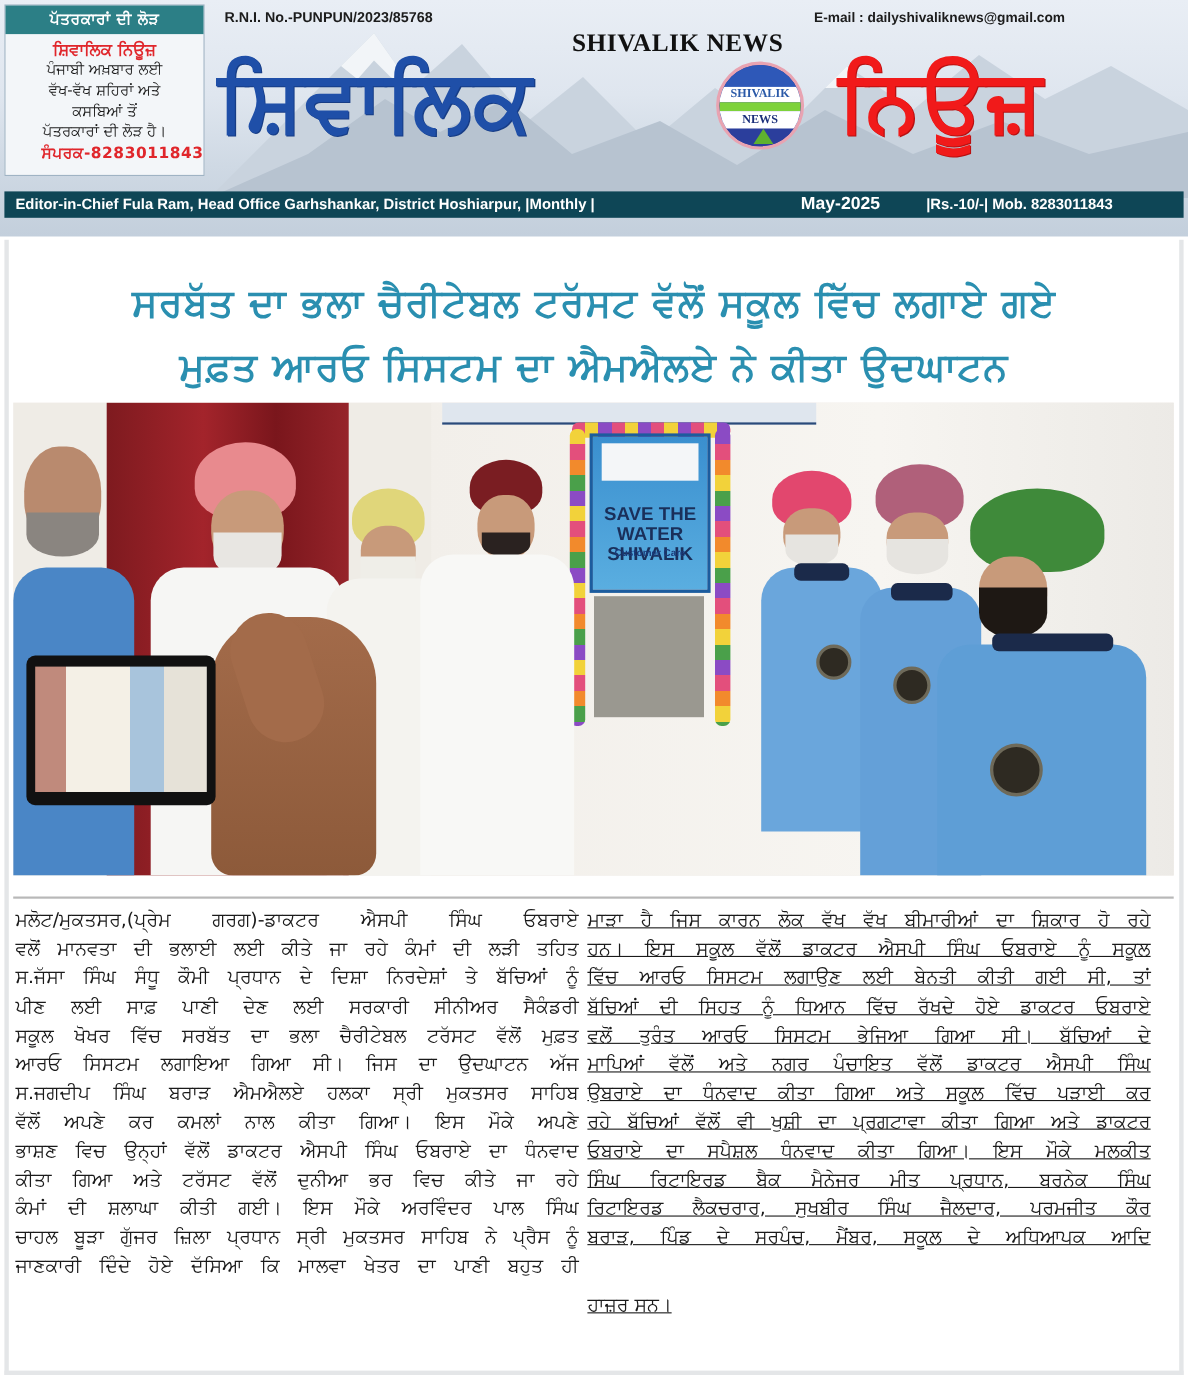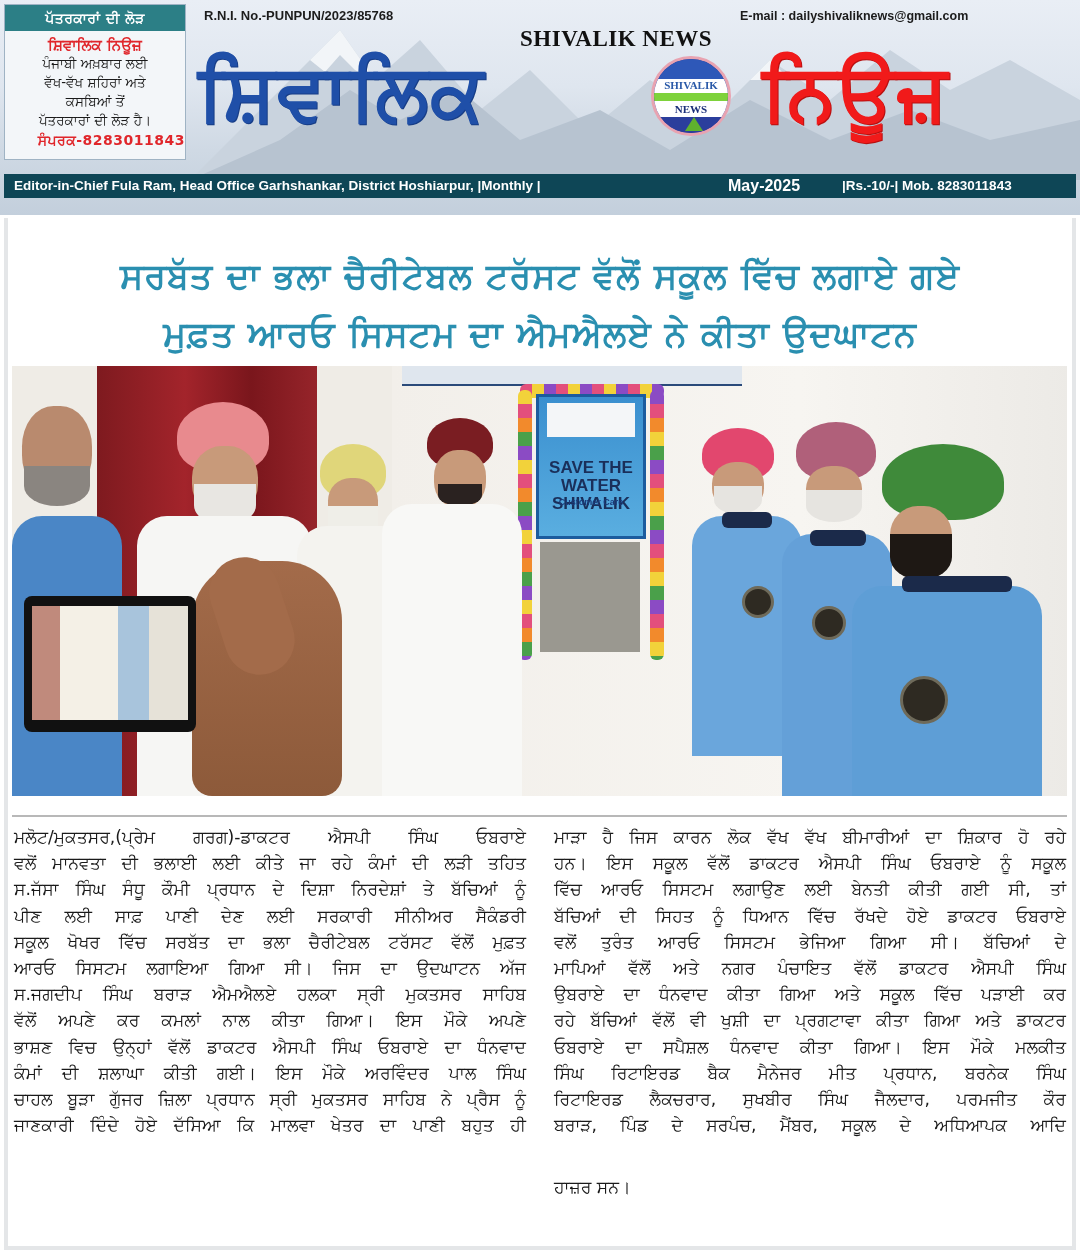--- a/index.html
+++ b/index.html
@@ -108,21 +108,21 @@
 
   
   .rule { position: absolute; left: 12px; top: 815px; width: 1055px; height: 2px; background: #b8b8b8; }
   .col {
     position: absolute; top: 824px; width: 512px; font-size: 17.2px; line-height: 26.2px;
     color: #1a1a1a; text-align: justify; text-align-last: justify;
   }
   .col .ln { display: block; white-space: nowrap; height: 26.2px; text-align: justify; text-align-last: justify; }
   .col .ln.last { text-align-last: left; margin-top: 36px; }
   .col-left { left: 14px; }
-  .col-right { left: 554px; }
+  .col-right { left: 534px; text-decoration: underline; }
 </style>
 </head>
 <body>
 
 <header class="masthead">
   <svg class="mountains" viewBox="0 0 890 180" preserveAspectRatio="none">
     <polygon points="0,180 60,120 120,60 150,30 185,80 230,40 290,110 340,70 400,130 460,80 520,120 580,60 640,100 700,50 760,90 820,60 890,100 890,180" fill="#c9d3de"></polygon>
     <polygon points="0,180 90,140 160,90 210,120 270,90 330,140 410,110 480,150 560,100 640,140 720,110 800,140 890,120 890,180" fill="#b7c3d0"></polygon>
     <polygon points="120,60 150,30 185,80 165,70 150,55 135,72" fill="#f2f5f8"></polygon>
     <polygon points="560,80 580,60 600,80" fill="#f2f5f8"></polygon>
@@ -248,20 +248,21 @@
 <article class="col col-left">
   <span class="ln">ਮਲੋਟ/ਮੁਕਤਸਰ,(ਪ੍ਰੇਮ ਗਰਗ)-ਡਾਕਟਰ ਐਸਪੀ ਸਿੰਘ ਓਬਰਾਏ</span>
   <span class="ln">ਵਲੋਂ ਮਾਨਵਤਾ ਦੀ ਭਲਾਈ ਲਈ ਕੀਤੇ ਜਾ ਰਹੇ ਕੰਮਾਂ ਦੀ ਲੜੀ ਤਹਿਤ</span>
   <span class="ln">ਸ.ਜੱਸਾ ਸਿੰਘ ਸੰਧੂ ਕੌਮੀ ਪ੍ਰਧਾਨ ਦੇ ਦਿਸ਼ਾ ਨਿਰਦੇਸ਼ਾਂ ਤੇ ਬੱਚਿਆਂ ਨੂੰ</span>
   <span class="ln">ਪੀਣ ਲਈ ਸਾਫ਼ ਪਾਣੀ ਦੇਣ ਲਈ ਸਰਕਾਰੀ ਸੀਨੀਅਰ ਸੈਕੰਡਰੀ</span>
   <span class="ln">ਸਕੂਲ ਖੋਖਰ ਵਿੱਚ ਸਰਬੱਤ ਦਾ ਭਲਾ ਚੈਰੀਟੇਬਲ ਟਰੱਸਟ ਵੱਲੋਂ ਮੁਫ਼ਤ</span>
   <span class="ln">ਆਰਓ ਸਿਸਟਮ ਲਗਾਇਆ ਗਿਆ ਸੀ। ਜਿਸ ਦਾ ਉਦਘਾਟਨ ਅੱਜ</span>
   <span class="ln">ਸ.ਜਗਦੀਪ ਸਿੰਘ ਬਰਾੜ ਐਮਐਲਏ ਹਲਕਾ ਸ੍ਰੀ ਮੁਕਤਸਰ ਸਾਹਿਬ</span>
   <span class="ln">ਵੱਲੋਂ ਅਪਣੇ ਕਰ ਕਮਲਾਂ ਨਾਲ ਕੀਤਾ ਗਿਆ। ਇਸ ਮੌਕੇ ਅਪਣੇ</span>
   <span class="ln">ਭਾਸ਼ਣ ਵਿਚ ਉਨ੍ਹਾਂ ਵੱਲੋਂ ਡਾਕਟਰ ਐਸਪੀ ਸਿੰਘ ਓਬਰਾਏ ਦਾ ਧੰਨਵਾਦ</span>
+  <span class="ln">ਕੀਤਾ ਗਿਆ ਅਤੇ ਟਰੱਸਟ ਵੱਲੋਂ ਦੁਨੀਆ ਭਰ ਵਿਚ ਕੀਤੇ ਜਾ ਰਹੇ</span>
   <span class="ln">ਕੰਮਾਂ ਦੀ ਸ਼ਲਾਘਾ ਕੀਤੀ ਗਈ। ਇਸ ਮੌਕੇ ਅਰਵਿੰਦਰ ਪਾਲ ਸਿੰਘ</span>
   <span class="ln">ਚਾਹਲ ਬੂੜਾ ਗੁੱਜਰ ਜ਼ਿਲਾ ਪ੍ਰਧਾਨ ਸ੍ਰੀ ਮੁਕਤਸਰ ਸਾਹਿਬ ਨੇ ਪ੍ਰੈਸ ਨੂੰ</span>
   <span class="ln">ਜਾਣਕਾਰੀ ਦਿੰਦੇ ਹੋਏ ਦੱਸਿਆ ਕਿ ਮਾਲਵਾ ਖੇਤਰ ਦਾ ਪਾਣੀ ਬਹੁਤ ਹੀ</span>
 </article>
 
 <article class="col col-right">
   <span class="ln">ਮਾੜਾ ਹੈ ਜਿਸ ਕਾਰਨ ਲੋਕ ਵੱਖ ਵੱਖ ਬੀਮਾਰੀਆਂ ਦਾ ਸ਼ਿਕਾਰ ਹੋ ਰਹੇ</span>
   <span class="ln">ਹਨ। ਇਸ ਸਕੂਲ ਵੱਲੋਂ ਡਾਕਟਰ ਐਸਪੀ ਸਿੰਘ ਓਬਰਾਏ ਨੂੰ ਸਕੂਲ</span>
   <span class="ln">ਵਿੱਚ ਆਰਓ ਸਿਸਟਮ ਲਗਾਉਣ ਲਈ ਬੇਨਤੀ ਕੀਤੀ ਗਈ ਸੀ, ਤਾਂ</span>
   <span class="ln">ਬੱਚਿਆਂ ਦੀ ਸਿਹਤ ਨੂੰ ਧਿਆਨ ਵਿੱਚ ਰੱਖਦੇ ਹੋਏ ਡਾਕਟਰ ਓਬਰਾਏ</span>

